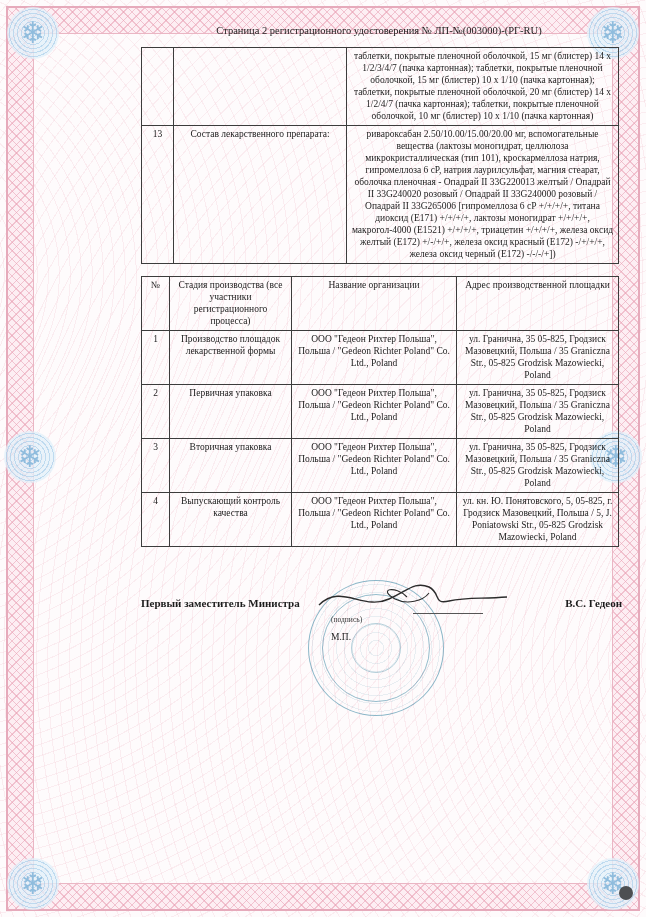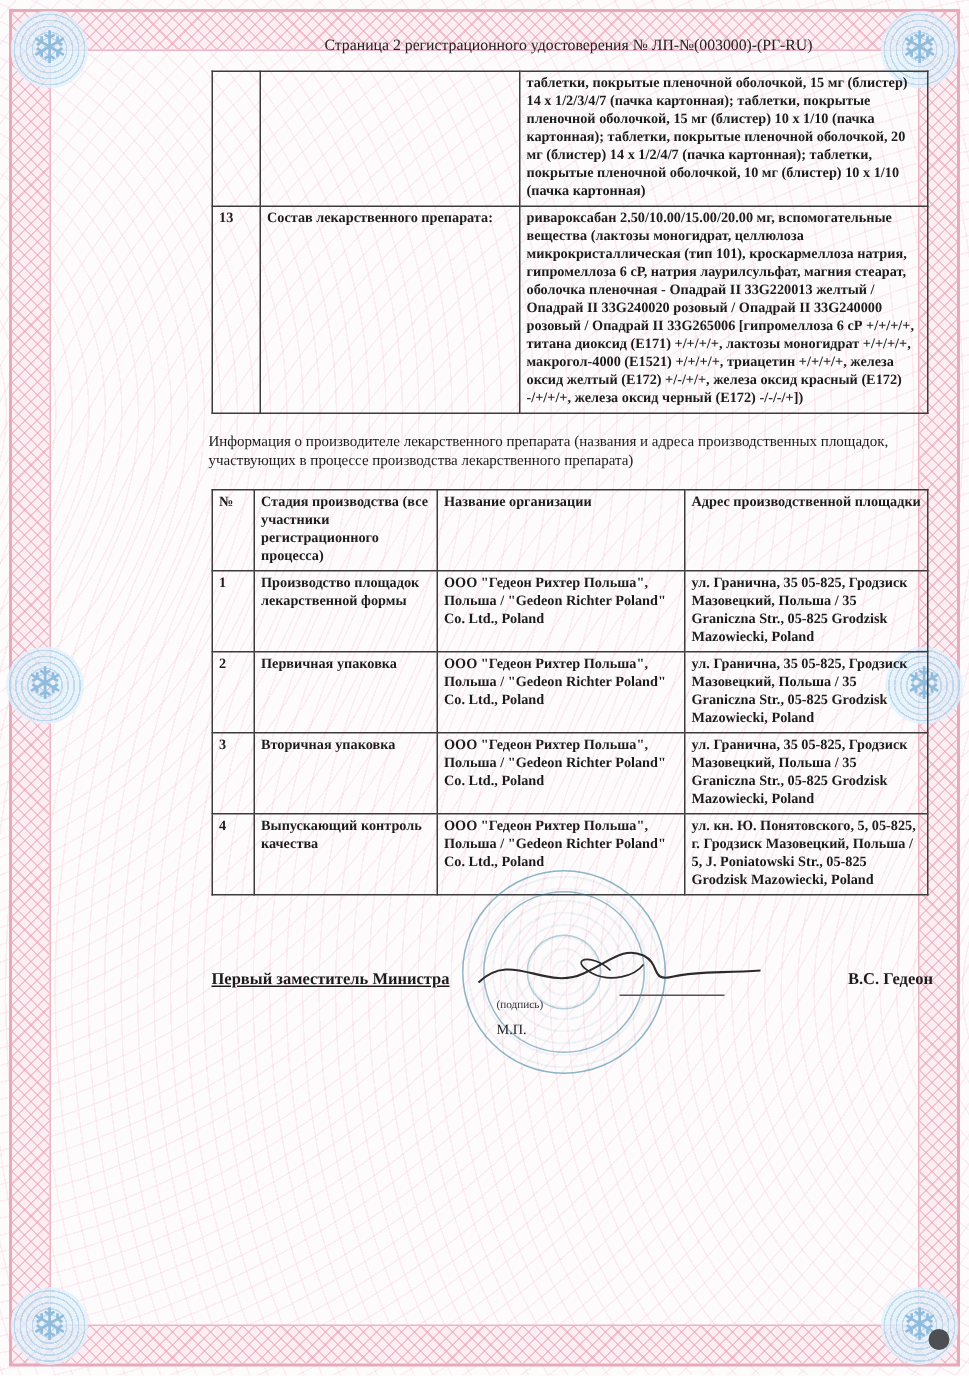--- a/index.html
+++ b/index.html
@@ -33,30 +33,30 @@
   }
   .medallion span { font-family:"DejaVu Sans", sans-serif; font-size:30px; color:#8fbcdd; line-height:1; }
   .m-tl { left:7px; top:7px; }  .m-tr { right:7px; top:7px; }
   .m-bl { left:7px; bottom:7px; } .m-br { right:7px; bottom:7px; }
   .m-ml { left:4px; top:431px; }  .m-mr { right:4px; top:431px; }
   
   .content { position:absolute; left:16px; top:0; width:100%;padding-left:40px; }
   .header-text { margin:25px 0 0 0; text-align:center; font-size:10.5px; color:#222; }
   table.t { border-collapse:collapse; table-layout:fixed; margin-left:85px; background:transparent; }
   .t td, .t th { border:1px solid #3c3c3c; padding:2px 4px 3px 4px; vertical-align:top;
-    font-size:9.5px; line-height:12px; text-align:left; font-weight:bold; word-wrap:break-word; }
+    font-size:9.5px; line-height:12px; text-align:center; font-weight:normal; word-wrap:break-word; }
   .t1 { width:477px; margin-top:11px; }
   .t2 { width:477px; margin-top:12px; }
   .just { text-align:justify; }
   .bold { font-weight:bold;margin-top:17px; }
   .center { text-align:center; }
   .info-para { width:486px; margin:13px 0 0 83px; font-size:10px; line-height:12.5px; text-align:left; }
   
   .sig-row { display:flex; align-items:flex-start; padding:0 80px 0 85px; margin-top:50px; position:relative; z-index:4; }
-  .sig-left { font-weight:bold; font-size:11px; width:190px;text-decoration:underline; }
+  .sig-left { font-weight:bold; font-size:11px; width:190px; }
   .sig-mid { flex:1; position:relative; }
   .sig-right { font-weight:bold; font-size:11px; }
   .sig-svg { position:absolute; left:-20px; top:-22px; }
   .sig-line { border-top:1px solid #555; width:70px; margin:16px auto 0 auto; }
   .sig-caption { font-size:7.5px; color:#333; margin-top:1px; }
   .mp { font-size:9.5px; margin-top:8px; }
   
   .stamp { position:absolute; left:308px; top:580px; width:134px; height:134px; border-radius:50%;
     border:1.5px solid rgba(44,126,156,.55); z-index:3; pointer-events:none;
     background: repeating-radial-gradient(circle, rgba(44,126,156,0) 0 7px, rgba(44,126,156,.10) 7px 8px); }
@@ -111,21 +111,20 @@
         <td class="just">таблетки, покрытые пленочной оболочкой, 15 мг (блистер) 14 х 1/2/3/4/7 (пачка картонная); таблетки, покрытые пленочной оболочкой, 15 мг (блистер) 10 х 1/10 (пачка картонная); таблетки, покрытые пленочной оболочкой, 20 мг (блистер) 14 х 1/2/4/7 (пачка картонная); таблетки, покрытые пленочной оболочкой, 10 мг (блистер) 10 х 1/10 (пачка картонная)</td>
       </tr>
       <tr>
         <td>13</td>
         <td class="bold">Состав лекарственного препарата:</td>
         <td class="just">ривароксабан 2.50/10.00/15.00/20.00 мг, вспомогательные вещества (лактозы моногидрат, целлюлоза микрокристаллическая (тип 101), кроскармеллоза натрия, гипромеллоза 6 сР, натрия лаурилсульфат, магния стеарат, оболочка пленочная - Опадрай II 33G220013 желтый / Опадрай II 33G240020 розовый / Опадрай II 33G240000 розовый / Опадрай II 33G265006 [гипромеллоза 6 сР +/+/+/+, титана диоксид (Е171) +/+/+/+, лактозы моногидрат +/+/+/+, макрогол-4000 (Е1521) +/+/+/+, триацетин +/+/+/+, железа оксид желтый (Е172) +/-/+/+, железа оксид красный (Е172) -/+/+/+, железа оксид черный (Е172) -/-/-/+])</td>
       </tr>
     </tbody>
       </table>
 
-    <div class="info-para">Информация о производителе лекарственного препарата (названия и адреса производственных площадок, участвующих в процессе производства лекарственного препарата)</div>
 
     <table class="t t2">
       <colgroup>
           <col style="width:28px">
           <col style="width:122px">
           <col style="width:165px">
           <col style="width:162px">
         </colgroup>
       <tbody>
           <tr>

